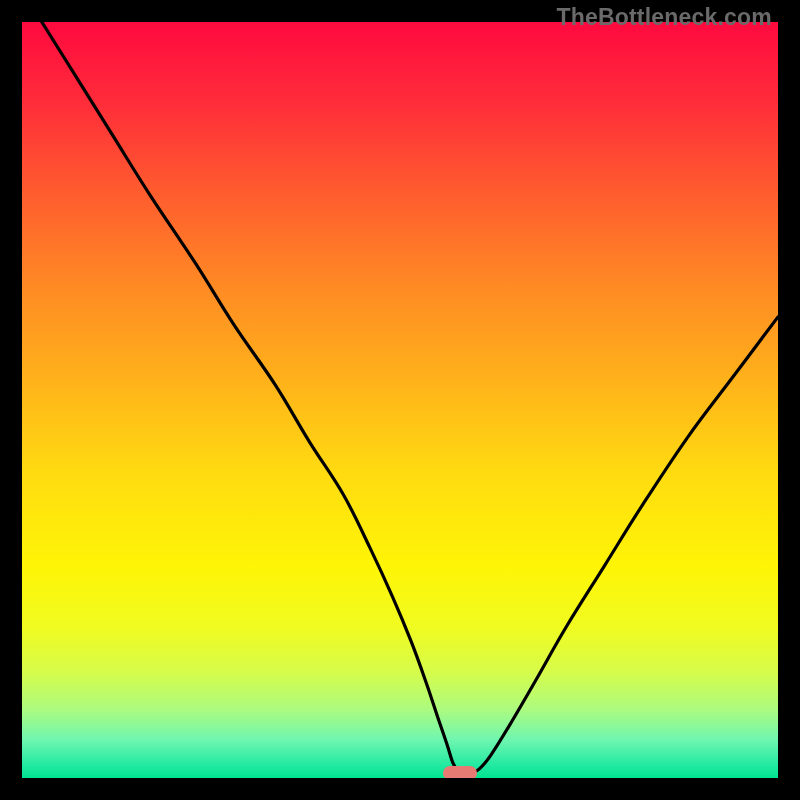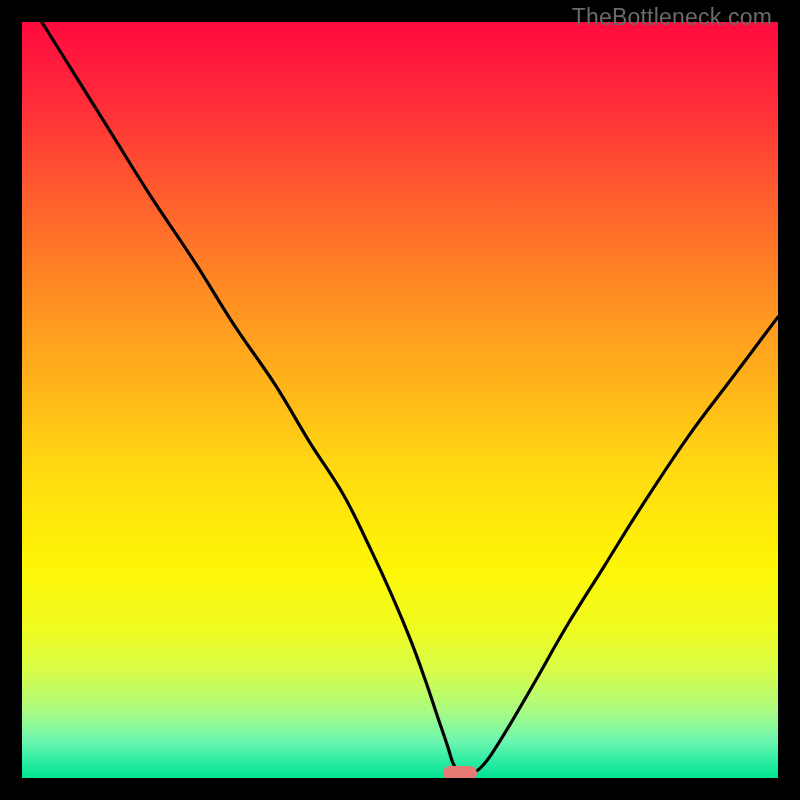--- a/index.html
+++ b/index.html
@@ -27,21 +27,21 @@
   }
   .gradient-bg {
     position: absolute;
     inset: 0;
   }
   .watermark {
     position: absolute;
     top: 4px;
     right: 28px;
     font-size: 23px;
-    font-weight: 400;
+    font-weight: 700;
     color: #6a6a6a;
     letter-spacing: 0.2px;
     user-select: none;
   }
   .curve-svg {
     position: absolute;
     inset: 0;
   }
   .marker {
     position: absolute;

